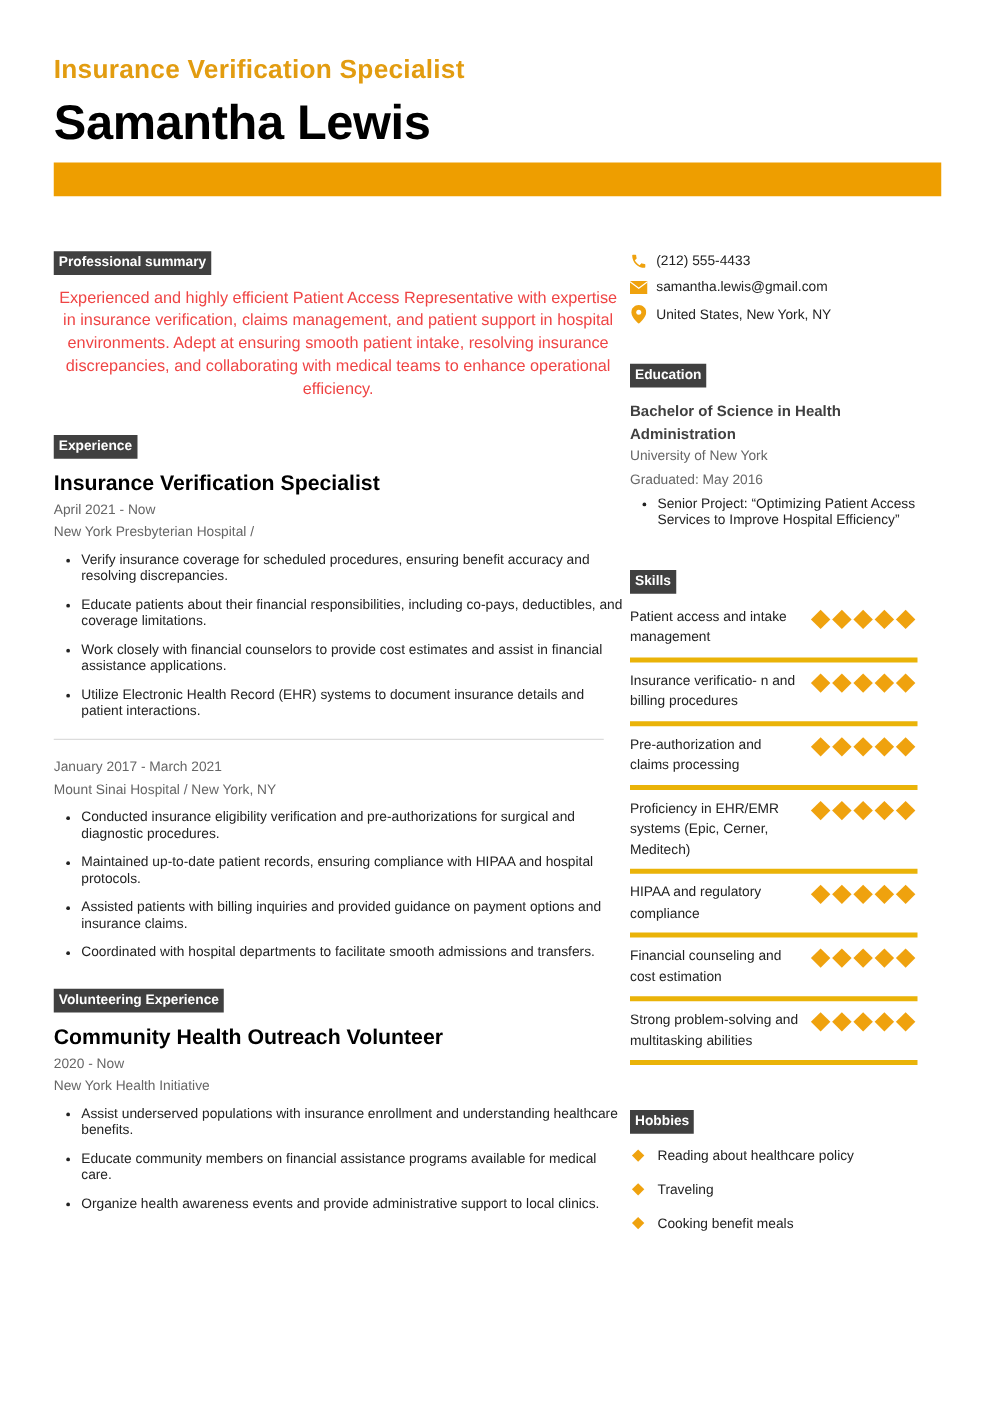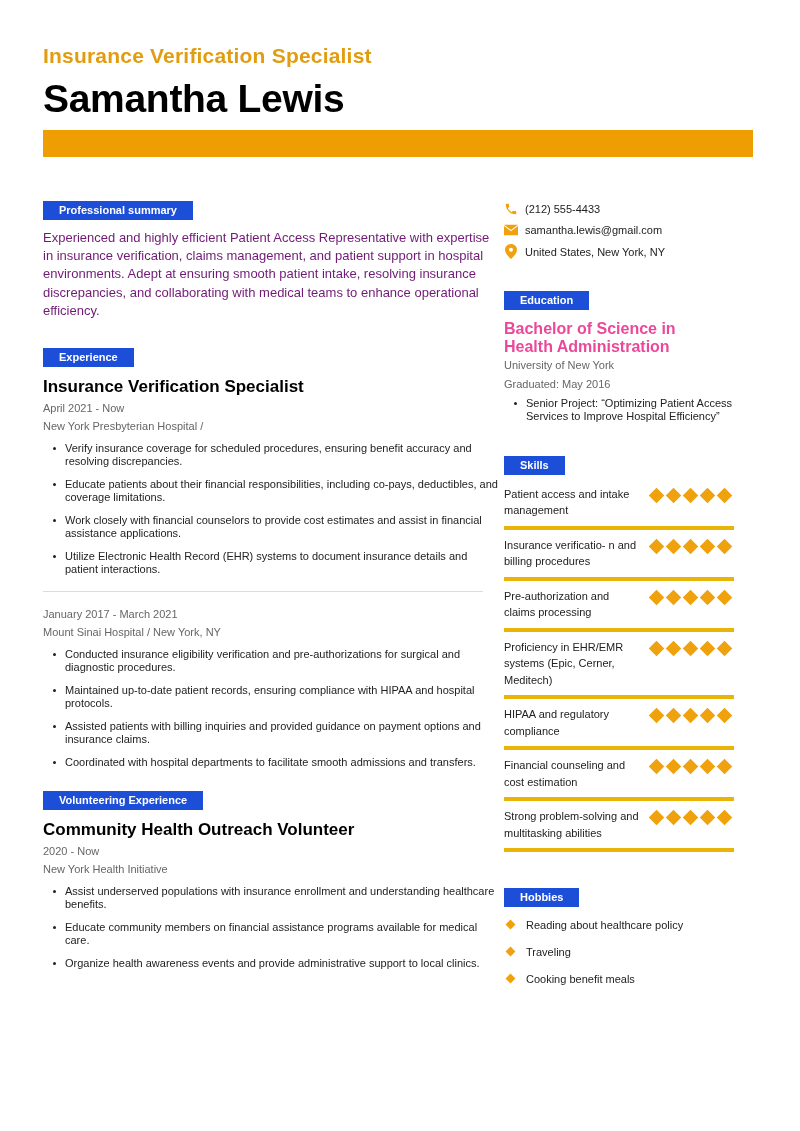--- a/index.html
+++ b/index.html
@@ -7,38 +7,38 @@
     body { font-family: "Liberation Sans", "DejaVu Sans", sans-serif; color: #1a1a1a; position: relative; overflow: hidden; }
 
     .header { position: absolute; left: 43px; top: 42px; width: 710px; }
     .job-title { font-size: 21px; font-weight: bold; color: #e29c10; letter-spacing: 0.2px; line-height: 28px; }
     .name { font-size: 39px; font-weight: bold; color: #000; margin-top: 6px; line-height: 46px; letter-spacing: -0.3px; }
     .bar { position: absolute; left: 43px; top: 130px; width: 710px; height: 27px; background: #ee9e00; }
 
     .left { position: absolute; left: 43px; top: 200px; width: 455px; }
     .right { position: absolute; left: 504px; top: 200px; width: 230px; }
 
-    .tag { display: inline-block; background: #1d4ed8; color: #fff; font-size: 11px; font-weight: bold; padding: 2px 16px; line-height: 15px; }
-
-    .summary { font-size: 13px; line-height: 18.2px; color: #701a75; margin-top: 9px; }
+    .tag { display: inline-block; background: #404040; color: #fff; font-size: 11px; font-weight: bold; padding: 2px 4px; line-height: 15px; }
+
+    .summary { font-size: 13px; line-height: 18.2px; color: #ef4444; margin-top: 9px; text-align: center; }
 
     .section { margin-top: 27px; }
     .role { font-size: 17px; font-weight: bold; color: #000; margin-top: 9px; line-height: 22px; }
     .meta { font-size: 11px; color: #666; line-height: 18px; margin-top: 1px; }
     .meta + .meta { margin-top: 0; }
     .bullets { list-style: none; margin-top: 7px; padding-left: 9px; }
     .bullets li { position: relative; padding-left: 13px; font-size: 11px; line-height: 13px; color: #222; margin-bottom: 10px; }
     .bullets li::before { content: ""; position: absolute; left: 1px; top: 5px; width: 3px; height: 3px; background: #222; border-radius: 50%; }
     .divider { height: 1px; background: #dcdcdc; width: 440px; margin-top: 15px; }
 
     .contact-row { display: flex; align-items: center; height: 21.5px; font-size: 11px; color: #222; }
     .contact-row .ic { width: 14px; height: 14px; margin-right: 7px; display: flex; align-items: center; justify-content: center; }
     .contact-row svg { display: block; }
 
-    .edu-degree { font-size: 16px; font-weight: bold; color: #ec4899; line-height: 18px; margin-top: 10px; width: 190px; }
+    .edu-degree { font-size: 12px; font-weight: bold; color: #404040; line-height: 18px; margin-top: 10px; width: 190px; }
     .edu-meta { font-size: 11px; color: #666; line-height: 19px; }
     .edu-bullets { list-style: none; margin-top: 3px; padding-left: 9px; }
     .edu-bullets li { position: relative; padding-left: 13px; font-size: 11px; line-height: 13px; color: #222; }
     .edu-bullets li::before { content: ""; position: absolute; left: 1px; top: 5px; width: 3px; height: 3px; background: #222; border-radius: 50%; }
 
     .skill { display: flex; justify-content: space-between; border-bottom: 4px solid #eab308; padding: 7px 0 7px 0; width: 230px; }
     .skill-name { font-size: 11px; line-height: 16.5px; color: #222; width: 135px; }
     .stars { display: flex; gap: 4px; padding-top: 2px; padding-right: 3px; }
     .dia { width: 11px; height: 11px; background: #efa20e; transform: rotate(45deg); margin: 2px 1px; }
 

